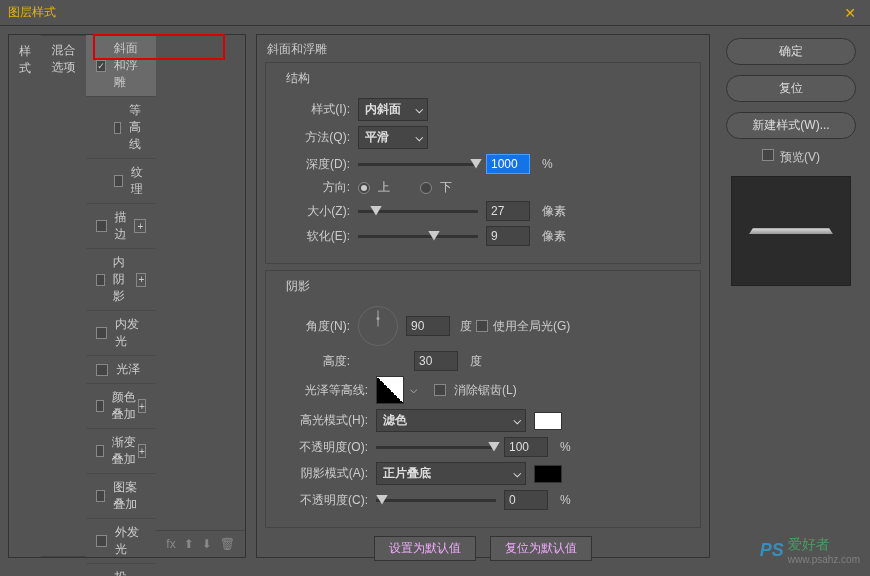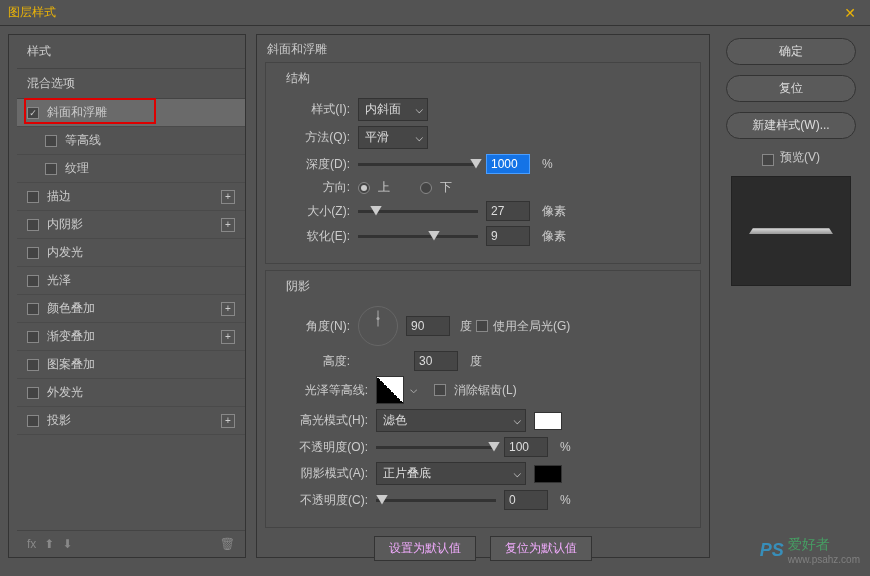--- a/index.html
+++ b/index.html
@@ -3,21 +3,21 @@
   <meta charset="utf-8">
   <style>
     * { margin: 0; padding: 0; box-sizing: border-box; font-family: "Microsoft YaHei", sans-serif; }
     body { background: #535353; width: 870px; height: 576px; position: relative; overflow: hidden; }
     
     .titlebar { background: #535353; height: 26px; display: flex; align-items: center; justify-content: space-between; padding: 0 8px; color: #eab308; font-size: 12px; border-bottom: 1px solid #333; }
     .close-x { cursor: pointer; font-size: 14px; padding: 2px 6px; }
     
     .main-area { display: flex; padding: 8px; gap: 10px; height: 540px; }
     
-    .styles-panel { width: 238px; background: #535353; border: 1px solid #333; display: flex; flex-direction: column; padding-left: 8px; }
+    .styles-panel { width: 238px; background: #535353; border: 1px solid #333; display: flex; flex-direction: row; }
     .panel-header { color: #ccc; font-size: 12px; padding: 8px 10px; }
     .panel-subheader { color: #ccc; font-size: 12px; padding: 6px 10px; border-top: 1px solid #444; border-bottom: 1px solid #444; }
     
     .style-item { display: flex; align-items: center; padding: 5px 10px; color: #ccc; font-size: 12px; border-bottom: 1px solid #4a4a4a; position: relative; }
     .style-item.selected { background: #6a6a6a; }
     .style-item.sub { padding-left: 28px; }
     .style-item .chk { width: 12px; height: 12px; border: 1px solid #888; margin-right: 8px; display: flex; align-items: center; justify-content: center; font-size: 9px; color: #ccc; background: #444; }
     .style-item .chk.checked::after { content: "✓"; }
     .style-item .plus-icon { margin-left: auto; width: 14px; height: 14px; border: 1px solid #888; display: flex; align-items: center; justify-content: center; font-size: 10px; color: #ccc; }
     .red-outline { position: absolute; border: 2px solid #d00; left: 7px; top: -1px; width: 132px; height: 26px; pointer-events: none; }
@@ -27,21 +27,21 @@
     
     .settings-panel { flex: 1; border: 1px solid #333; padding: 0; color: #ccc; font-size: 12px; position: relative; }
     .section-label { padding: 6px 10px 2px; }
     .fieldset { border: 1px solid #444; margin: 2px 8px 6px; padding: 8px 12px 12px; }
     .fieldset-title { font-size: 12px; margin: -14px 0 6px 4px; background: #535353; display: inline-block; padding: 0 4px; }
     
     .form-row { display: flex; align-items: center; margin: 5px 0; gap: 8px; }
     .form-label { width: 72px; text-align: right; color: #ccc; }
     .form-label.wide { width: 90px; }
     
-    .dropdown { background: #464646; border: 1px solid #333; color: #ddd; padding: 2px 20px 2px 6px; font-size: 12px; position: relative; min-width: 70px; display: inline-flex; align-items: center; }
+    .dropdown { background: #464646; border: 1px solid #333; color: #ddd; padding: 2px 20px 2px 6px; font-size: 12px; position: relative; min-width: 70px; display: inline-flex; align-items: center; font-weight: bold; }
     .dropdown::after { content: "⌵"; position: absolute; right: 4px; font-size: 10px; }
     .dropdown.wide { min-width: 150px; }
     
     .slider-track { width: 120px; height: 3px; background: #333; position: relative; }
     .slider-thumb { width: 12px; height: 10px; background: #ccc; position: absolute; top: -4px; clip-path: polygon(0 0, 100% 0, 50% 100%); }
     
     .num-input { background: #464646; border: 1px solid #333; color: #ddd; width: 44px; padding: 2px 4px; font-size: 12px; text-align: left; }
     .num-input.selected { background: #1473e6; border-color: #4a9eff; color: #fff; }
     .unit { color: #ccc; margin-left: 4px; }
     
@@ -59,21 +59,21 @@
     
     .color-swatch { width: 28px; height: 18px; border: 1px solid #333; }
     .color-swatch.white { background: #fff; }
     .color-swatch.black { background: #000; }
     
     .btn { background: #5a5a5a; border: 1px solid #333; color: #f0abfc; padding: 3px 14px; font-size: 12px; cursor: pointer; }
     .defaults-row { display: flex; gap: 14px; justify-content: center; margin-top: 8px; padding: 0 8px 8px; }
     
     .right-panel { width: 142px; display: flex; flex-direction: column; gap: 10px; align-items: center; padding-top: 4px; }
     .pill-btn { width: 130px; background: #5a5a5a; border: 1px solid #333; border-radius: 14px; color: #ddd; padding: 4px 0; font-size: 12px; text-align: center; cursor: pointer; }
-    .preview-row { display: flex; align-items: flex-end; gap: 6px; color: #ccc; font-size: 12px; }
+    .preview-row { display: flex; align-items: flex-start; gap: 6px; color: #ccc; font-size: 12px; }
     .preview-box { width: 120px; height: 110px; background: #2b2b2b; border: 1px solid #222; display: flex; align-items: center; justify-content: center; }
     .preview-shape { width: 80px; height: 8px; background: linear-gradient(#ddd, #999); transform: perspective(60px) rotateX(45deg); }
     
     .watermark { position: absolute; bottom: 11px; right: 10px; display: flex; align-items: center; gap: 4px; font-size: 14px; color: #4a6; opacity: 0.85; }
     .watermark .ps { color: #39c; font-weight: bold; font-size: 18px; font-style: italic; }
     .watermark .url { font-size: 10px; color: #888; }
   </style>
 </head>
 <body>
 

